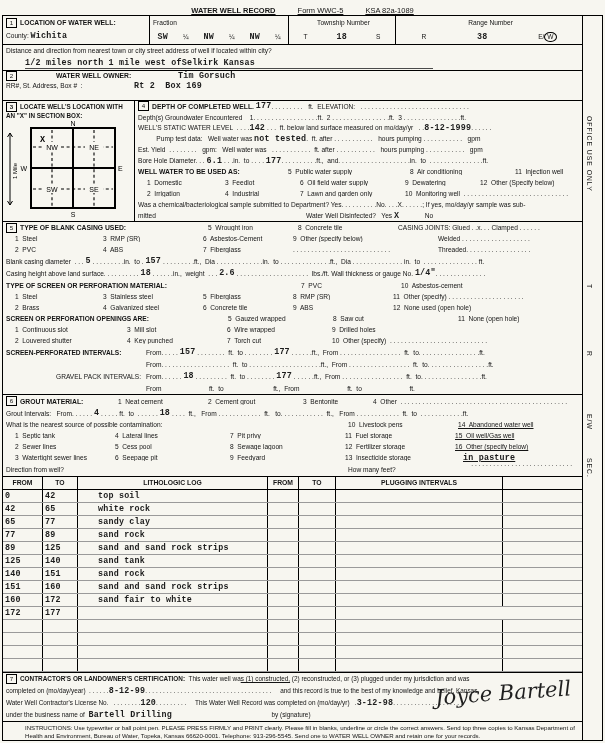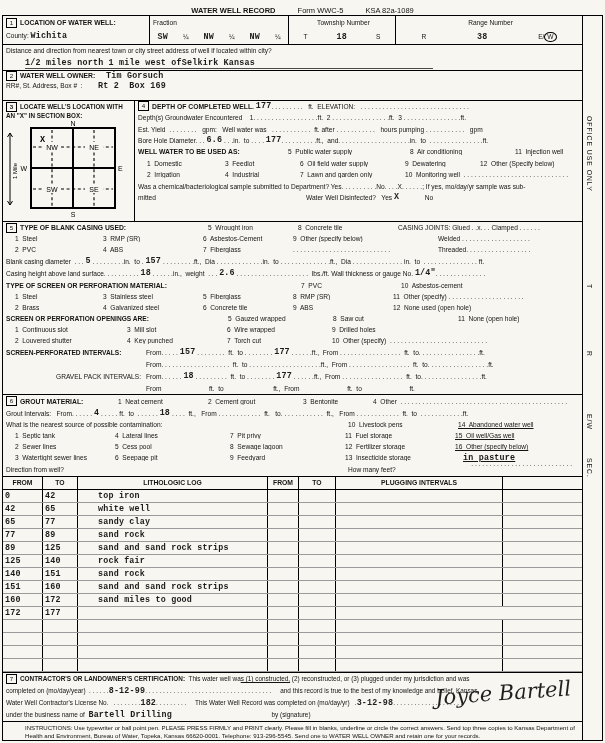--- a/index.html
+++ b/index.html
@@ -1,19 +1,19 @@
 <!DOCTYPE html>
 <html><head>
 <meta charset="utf-8">
 <style>
   html,body{margin:0;padding:0;background:#dcdcdc;}
   .page{position:relative;width:605px;height:743px;background:#f7f6f0;color:#141414;
         font-family:"Liberation Sans",sans-serif;overflow:hidden;}
   .tophdr{height:13px;display:flex;justify-content:center;align-items:flex-end;gap:22px;
-          font-size:7.5px;padding-top:2px;white-space:pre;}
+          font-size:7.5px;padding-top:2px;white-space:pre;text-decoration:underline;}
   .tophdr .t1{font-weight:bold;}
   .frame{position:absolute;top:15px;left:2px;right:2px;bottom:2px;border:1.5px solid #000;
          display:flex;background:#f7f6f0;}
   .main{flex:1;display:flex;flex-direction:column;border-right:1.2px solid #000;overflow:hidden;}
   .office{width:19px;position:relative;}
   .vtext{position:absolute;left:3px;writing-mode:vertical-rl;font-size:6.8px;letter-spacing:1px;white-space:pre;}
 
   .lbl{font-size:6.6px;}
   .bh{font-size:6.8px;font-weight:bold;}
   .tv{font-family:"Liberation Mono","DejaVu Sans Mono",monospace;font-size:8.4px;font-weight:700;
@@ -37,21 +37,21 @@
   .spread{display:flex;justify-content:space-around;align-items:center;height:15px;white-space:pre;}
   .circ{border:1.2px solid #000;border-radius:50%;padding:0 2px 1px 2px;}
 
   
   .r-dist{height:26px;border-bottom:1px solid #000;overflow:hidden;}
   .r-dist .line{height:11px;}
   .ul-val{border-bottom:1px solid #4a4a4a;width:408px;display:inline-block;}
 
   
   .r-owner{height:30px;position:relative;border-bottom:1px solid #000;overflow:hidden;}
-  .r-owner .line{height:10px;}
+  .r-owner .line{height:10px;gap:36px;}
   .ownlbl{width:92px;display:inline-block;}
   .rightblock{position:absolute;right:6px;top:9px;font-size:6.6px;text-align:left;line-height:10px;white-space:pre;}
 
   
   .r-s34{height:126px;display:flex;overflow:hidden;}
   .sec3{width:131px;border-right:1px solid #000;overflow:hidden;}
   .sec3 .hd{font-size:6.3px;font-weight:bold;padding:1px 2px 0 3px;line-height:7.5px;}
   .sec4{flex:1;display:flex;flex-direction:column;overflow:hidden;}
   .sec4 .line{height:11.4px;}
 
@@ -166,22 +166,24 @@
           <text x="37" y="23" font-size="8.5" font-family="Liberation Mono, monospace" font-weight="bold">X</text>
           <text x="70" y="7" font-size="7" text-anchor="middle">N</text>
           <text x="70" y="98" font-size="7" text-anchor="middle">S</text>
           <text x="24" y="52" font-size="7" text-anchor="end">W</text>
           <text x="115" y="52" font-size="7">E</text>
         </svg>
       </div>
       <div class="sec4">
         <div class="line"><span class="badge">4</span><span class="bh">DEPTH OF COMPLETED WELL. </span><span class="tv">177</span><span class="lbl">. . . . . . . . .   ft.  ELEVATION:   . . . . . . . . . . . . . . . . . . . . . . . . . . . . . .</span></div>
         <div class="line"><span class="lbl">Depth(s) Groundwater Encountered    1. . . . . . . . . . . . . . . . . .ft.  2 . . . . . . . . . . . . . . . .ft.  3 . . . . . . . . . . . . . . . .ft.</span></div>
+        <div class="line"><span class="lbl">WELL'S STATIC WATER LEVEL  . . . .</span><span class="tv">142</span><span class="lbl"> . . .  ft. below land surface measured on mo/day/yr   . .</span><span class="tv">8-12-1999</span><span class="lbl">. . . . . .</span></div>
+        <div class="line"><span class="lbl">          Pump test data:   Well water was </span><span class="tv">not tested</span><span class="lbl">.  ft. after . . . . . . . . . . .   hours pumping . . . . . . . . . . .   gpm</span></div>
         <div class="line"><span class="lbl">Est. Yield  . . . . . . . .   gpm:   Well water was   . . . . . . . . . . .  ft. after . . . . . . . . . . .   hours pumping . . . . . . . . . . .   gpm</span></div>
-        <div class="line"><span class="lbl">Bore Hole Diameter. . . </span><span class="tv">6.6</span><span class="lbl"> . . .in.  to . . . . </span><span class="tv">177</span><span class="lbl">. . . . . . . . . .ft.,  and. . . . . . . . . . . . . . . . . . . .in.  to  . . . . . . . . . . . . . . .ft.</span></div>
+        <div class="line"><span class="lbl">Bore Hole Diameter. . . </span><span class="tv">6.1</span><span class="lbl"> . . .in.  to . . . . </span><span class="tv">177</span><span class="lbl">. . . . . . . . . .ft.,  and. . . . . . . . . . . . . . . . . . . .in.  to  . . . . . . . . . . . . . . .ft.</span></div>
         <div class="line"><span class="bh w150">WELL WATER TO BE USED AS:</span><span class="lbl w122 w">5  Public water supply</span><span class="lbl w105 w">8  Air conditioning</span><span class="lbl">11  Injection well</span></div>
         <div class="line ind"><span class="lbl sel w78 w">1  Domestic</span><span class="lbl w75 w">3  Feedlot</span><span class="lbl w105 w">6  Oil field water supply</span><span class="lbl w75 w">9  Dewatering</span><span class="lbl">12  Other (Specify below)</span></div>
         <div class="line ind"><span class="lbl w78 w">2  Irrigation</span><span class="lbl w75 w">4  Industrial</span><span class="lbl w105 w">7  Lawn and garden only</span><span class="lbl">10  Monitoring well  . . . . . . . . . . . . . . . . . . . . . . . . . . . . .</span></div>
         <div class="line"><span class="lbl">Was a chemical/bacteriological sample submitted to Department? Yes. . . . . . . . . .No. . . .X. . . . . .; If yes, mo/day/yr sample was sub-</span></div>
         <div class="line"><span class="lbl">mitted</span><span class="lbl" style="margin-left:150px">Water Well Disinfected?   Yes </span><span class="tv">X</span><span class="lbl">              No</span></div>
       </div>
     </div>
 
     <div class="topline">
       <div class="line cr"><span class="w202 w" style="display:inline-flex;align-items:center"><span class="badge">5</span><span class="bh">TYPE OF BLANK CASING USED:</span></span><span class="lbl w90 w">5  Wrought iron</span><span class="lbl w100 w">8  Concrete tile</span><span class="lbl">CASING JOINTS: Glued . .x. . . Clamped . . . . . .</span></div>
@@ -223,30 +225,30 @@
       <span>LITHOLOGIC LOG</span>
       <span>FROM</span>
       <span>TO</span>
       <span>PLUGGING INTERVALS</span>
       <span></span>
     </div>
     <div>
       <div class="trow">
             <span class="tv td-num">0</span>
             <span class="tv td-num">42</span>
-            <span class="tv td-log">top iron</span>
+            <span class="tv td-log">top soil</span>
             <span></span>
             <span></span>
             <span></span>
             <span></span>
           </div>
       <div class="trow">
             <span class="tv td-num">42</span>
             <span class="tv td-num">65</span>
-            <span class="tv td-log">white well</span>
+            <span class="tv td-log">white rock</span>
             <span></span>
             <span></span>
             <span></span>
             <span></span>
           </div>
       <div class="trow">
             <span class="tv td-num">65</span>
             <span class="tv td-num">77</span>
             <span class="tv td-log">sandy clay</span>
             <span></span>
@@ -268,21 +270,21 @@
             <span class="tv td-num">125</span>
             <span class="tv td-log">sand and sand rock strips</span>
             <span></span>
             <span></span>
             <span></span>
             <span></span>
           </div>
       <div class="trow">
             <span class="tv td-num">125</span>
             <span class="tv td-num">140</span>
-            <span class="tv td-log">rock fair</span>
+            <span class="tv td-log">sand tank</span>
             <span></span>
             <span></span>
             <span></span>
             <span></span>
           </div>
       <div class="trow">
             <span class="tv td-num">140</span>
             <span class="tv td-num">151</span>
             <span class="tv td-log">sand rock</span>
             <span></span>
@@ -295,21 +297,21 @@
             <span class="tv td-num">160</span>
             <span class="tv td-log">sand and sand rock strips</span>
             <span></span>
             <span></span>
             <span></span>
             <span></span>
           </div>
       <div class="trow">
             <span class="tv td-num">160</span>
             <span class="tv td-num">172</span>
-            <span class="tv td-log">sand miles to good</span>
+            <span class="tv td-log">sand fair to white</span>
             <span></span>
             <span></span>
             <span></span>
             <span></span>
           </div>
       <div class="trow">
             <span class="tv td-num">172</span>
             <span class="tv td-num">177</span>
             <span></span>
             <span></span>
@@ -350,21 +352,21 @@
             <span></span>
             <span></span>
             <span></span>
             <span></span>
           </div>
     </div>
 
     <div class="sec7 topline" style="position:relative">
       <div class="line"><span class="badge">7</span><span class="bh" style="font-size:6.4px">CONTRACTOR'S OR LANDOWNER'S CERTIFICATION:</span><span class="lbl">  This water well wa</span><span class="lbl sel">s (1) constructed,</span><span class="lbl"> (2) reconstructed, or (3) plugged under my jurisdiction and was</span></div>
       <div class="line"><span class="lbl">completed on (mo/day/year)  . . . . . .</span><span class="tv">8-12-99</span><span class="lbl">. . . . . . . . . . . . . . . . . . . . . . . . . . . . . . . . . . . .     and this record is true to the best of my knowledge and belief, Kansas</span></div>
-      <div class="line"><span class="lbl">Water Well Contractor's License No.   . . . . . . . .</span><span class="tv">182</span><span class="lbl">. . . . . . . . .     This Water Well Record was completed on (mo/day/yr)   .</span><span class="tv">3-12-98</span><span class="lbl">. . . . . . . . . . . . . . . . . . . .</span></div>
+      <div class="line"><span class="lbl">Water Well Contractor's License No.   . . . . . . . .</span><span class="tv">120</span><span class="lbl">. . . . . . . . .     This Water Well Record was completed on (mo/day/yr)   .</span><span class="tv">3-12-98</span><span class="lbl">. . . . . . . . . . . . . . . . . . . .</span></div>
       <div class="line"><span class="lbl">under the business name of  </span><span class="tv">Bartell Drilling</span><span class="lbl">                                                        by (signature)</span></div>
       <div class="instr">
         <span>INSTRUCTIONS: Use typewriter or ball point pen. PLEASE PRESS FIRMLY and PRINT clearly. Please fill in blanks, underline or circle the correct answers. Send top three copies to Kansas Department</span>
         <span>of Health and Environment, Bureau of Water, Topeka, Kansas 66620-0001. Telephone: 913-296-5545. Send one to WATER WELL OWNER and retain one for your records.</span>
       </div>
     </div>
 
   </div>
 
   <div class="office">

